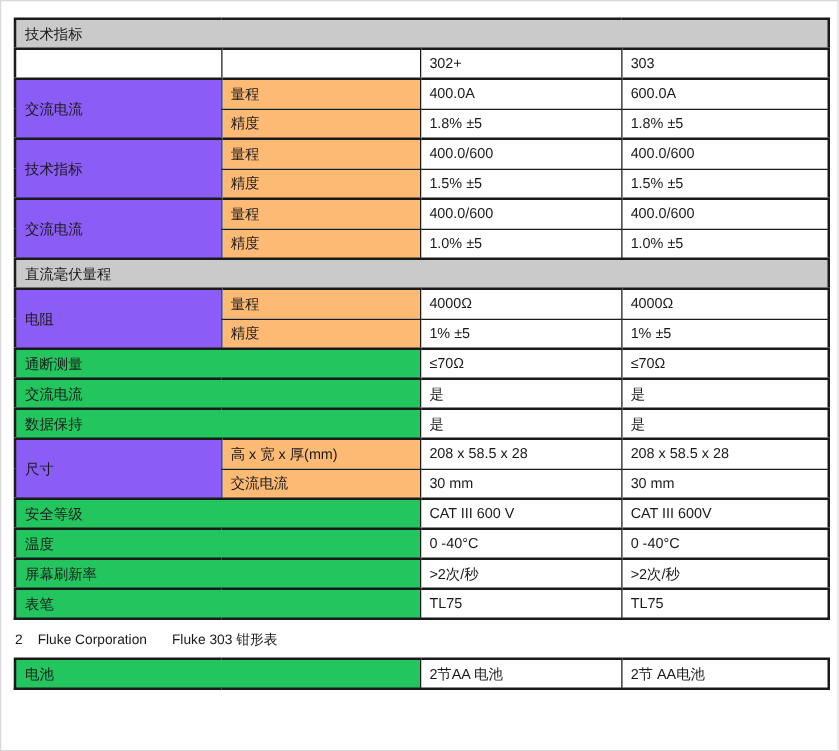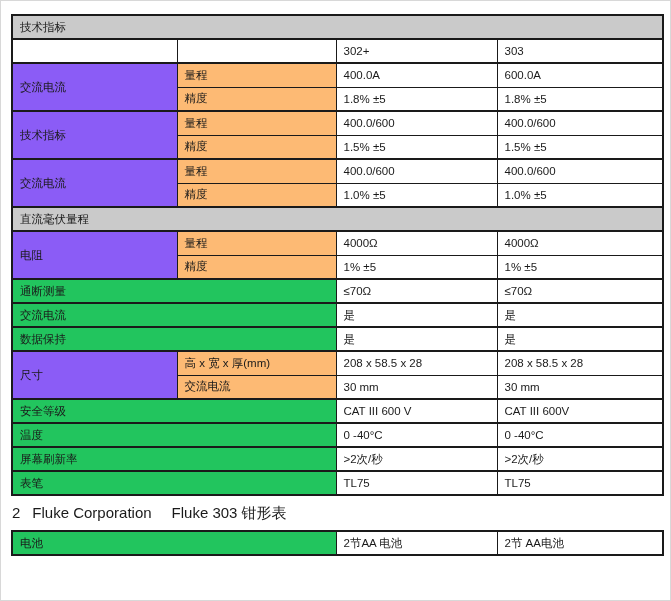--- a/index.html
+++ b/index.html
@@ -35,21 +35,21 @@
     background: #cacaca;
     height: 19px;
     font-size: 11.5px;
     margin-left: 16px;
   }
   td.sub { background: #fdba74; }
   td.slabel { background: #22c55e; }
   td.glabel { background: #8b5cf6; }
   .footer-note {
     margin: 8px 0 7px 1px;
-    font-size: 15px;
+    font-size: 11px;
     color: #1a1a1a;
   }
   .footer-note .gap1 { margin-right: 12px; }
   .footer-note .gap2 { margin-right: 20px; }
   table.spec2 { margin-top: 2px; padding-left: 40px; }
 </style>
 </head>
 <body>
 
 <div class="page">

